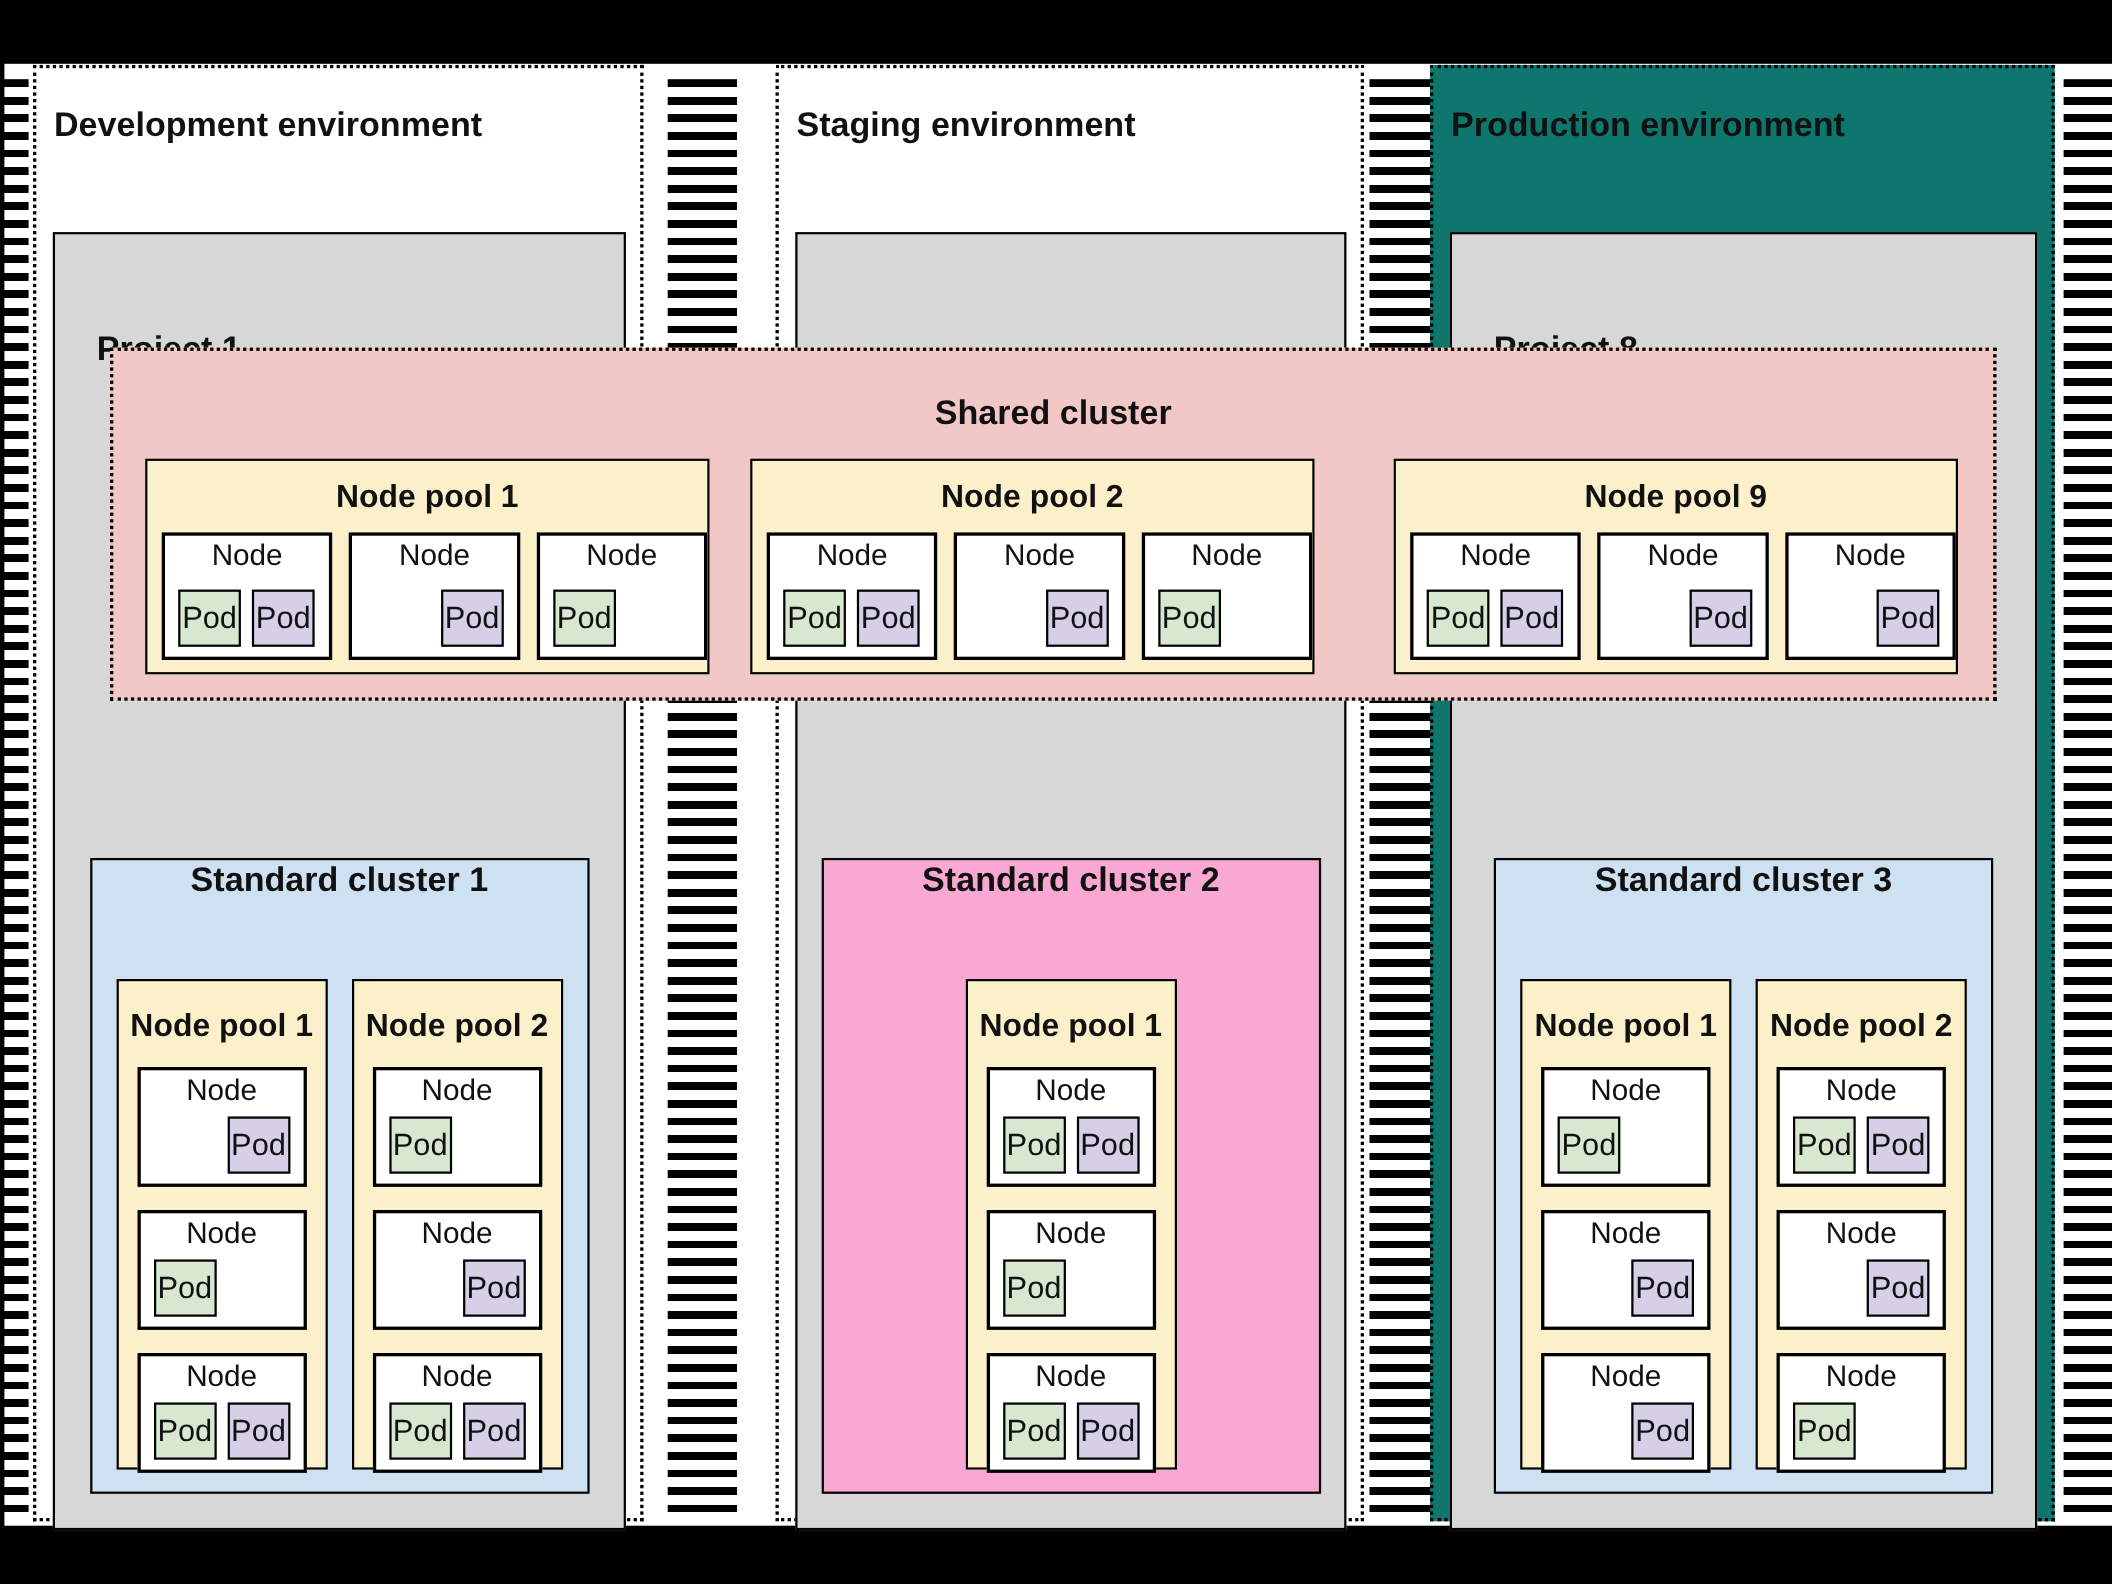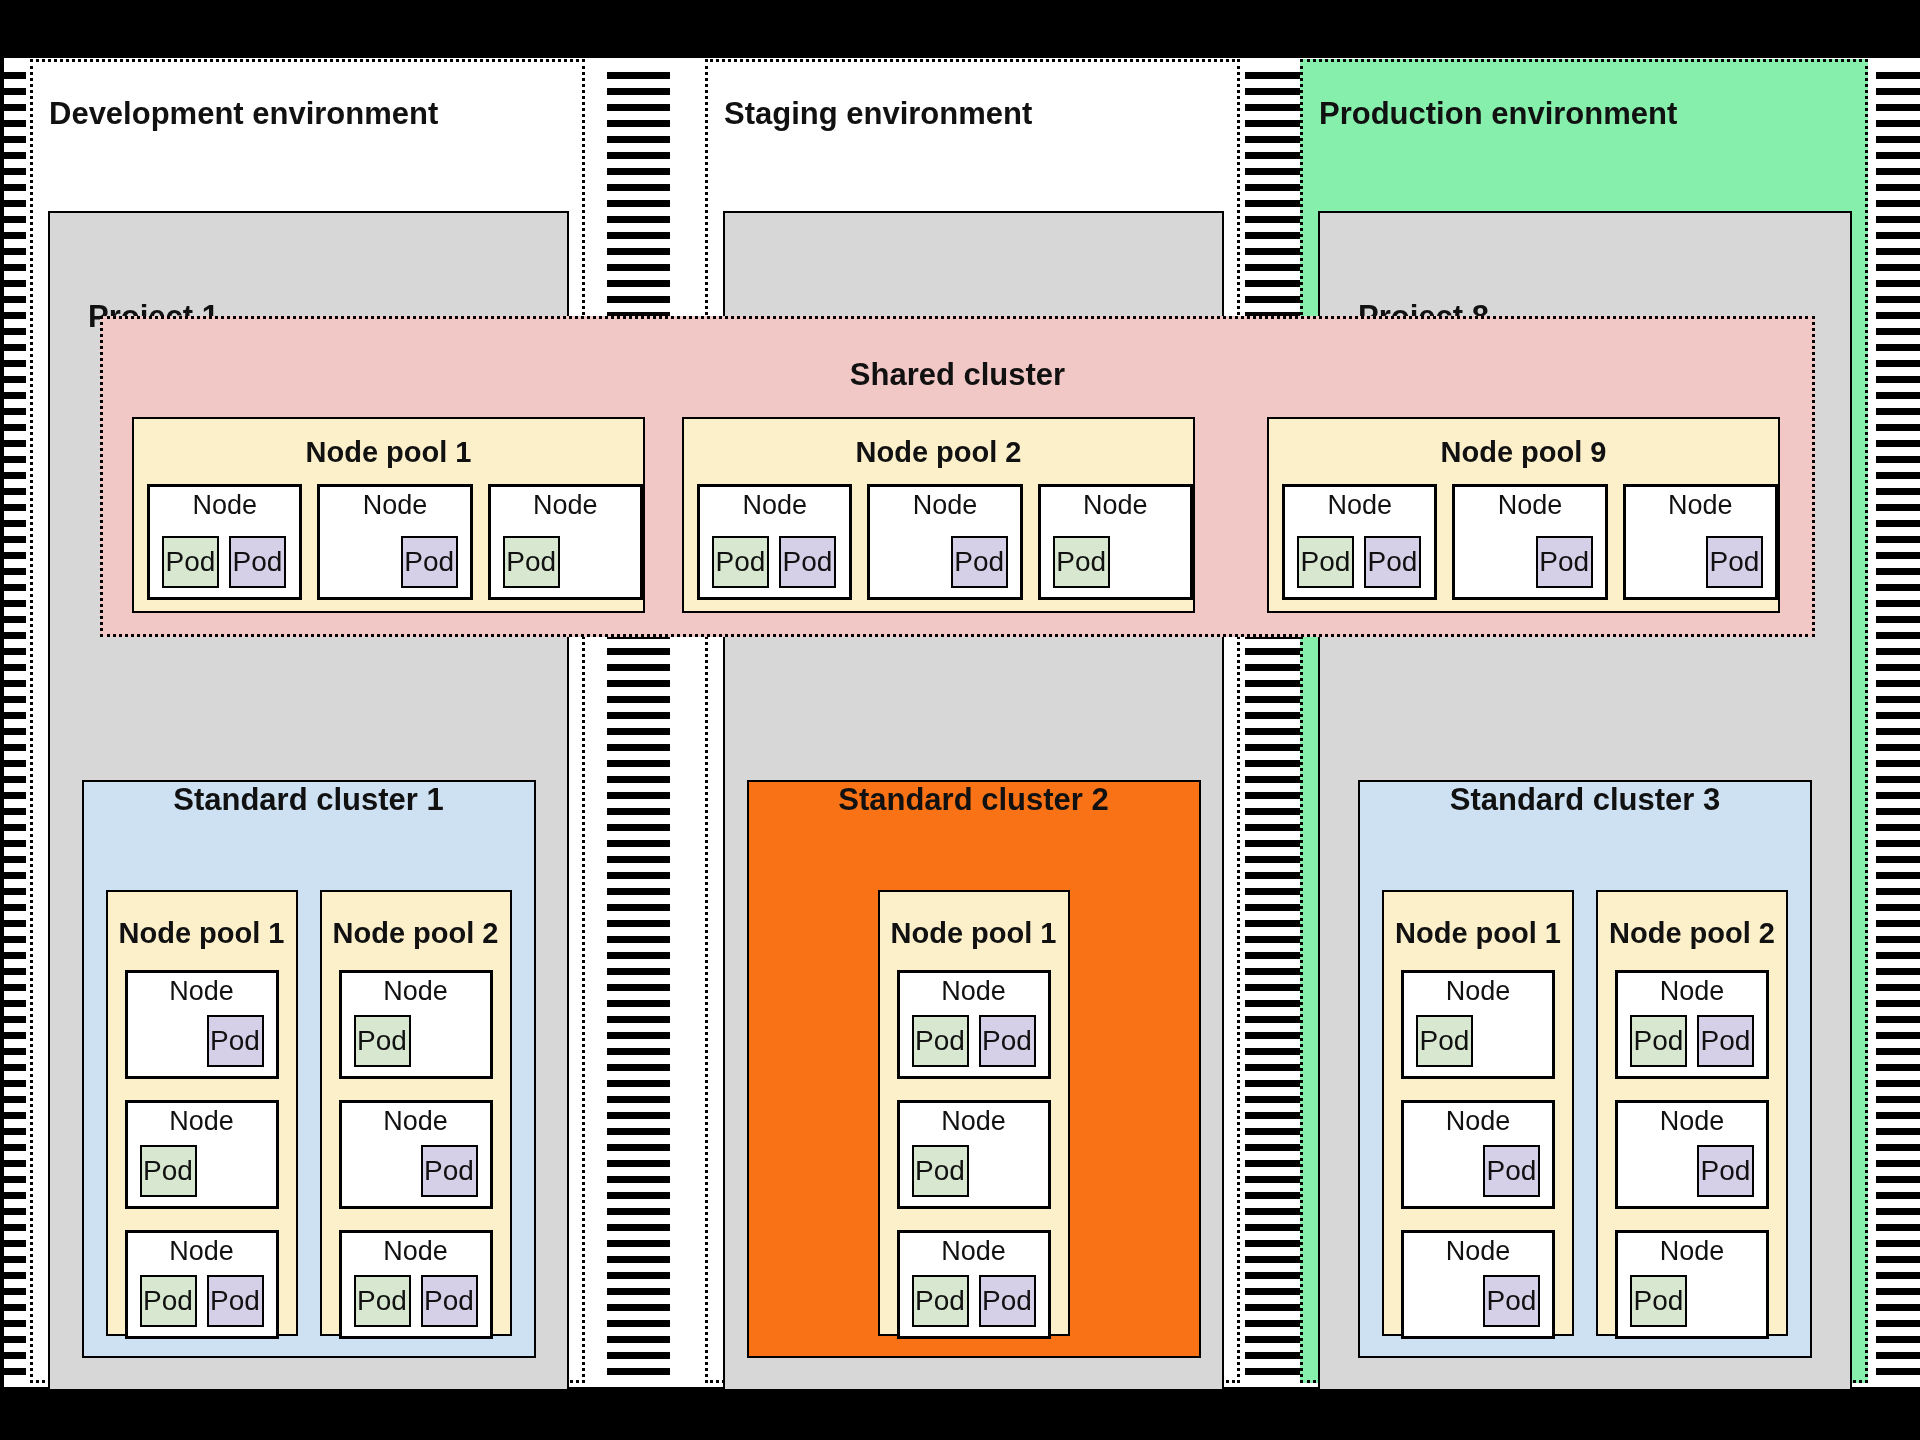--- a/index.html
+++ b/index.html
@@ -139,21 +139,21 @@
                 </div>
               </div>
             </div>
           </div>
         </div>
       </div>
     </div>
     <div class="env env-1" style="background: rgb(255, 255, 255);">
       <div class="env-title">Staging environment</div>
       <div class="project" style="background: rgb(215, 215, 215);">
-        <div class="standard-cluster" style="background: #f97316;">
+        <div class="standard-cluster" style="background: #f9a8d4;">
           <div class="sc-title">Standard cluster 2</div>
           <div class="sc-pools">
             <div class="pool" style="background: rgb(252, 240, 203);">
               <div class="pool-title">Node pool 1</div>
               <div class="pool-nodes">
                 <div class="node" style="background: rgb(255, 255, 255);">
                   <div class="node-label">Node</div>
                   <div class="pod-row">
                     <div class="pod" style="background: rgb(216, 232, 208);">
                       <span>Pod</span>
@@ -181,21 +181,21 @@
                       <span>Pod</span>
                     </div>
                   </div>
                 </div>
               </div>
             </div>
           </div>
         </div>
       </div>
     </div>
-    <div class="env env-2" style="background: #86efac;">
+    <div class="env env-2" style="background: #0f766e;">
       <div class="env-title">Production environment</div>
       <div class="project" style="background: rgb(215, 215, 215);">
         <div class="project-title">Project 8</div>
         <div class="standard-cluster" style="background: rgb(205, 225, 242);">
           <div class="sc-title">Standard cluster 3</div>
           <div class="sc-pools">
             <div class="pool" style="background: rgb(252, 240, 203);">
               <div class="pool-title">Node pool 1</div>
               <div class="pool-nodes">
                 <div class="node" style="background: rgb(255, 255, 255);">

